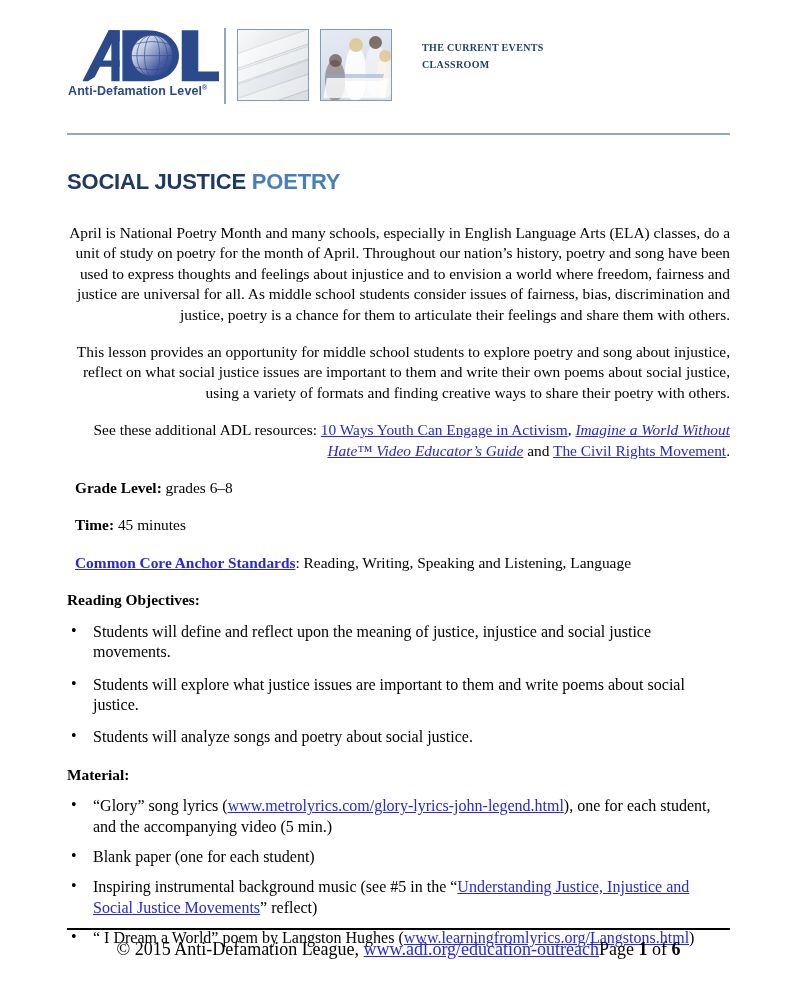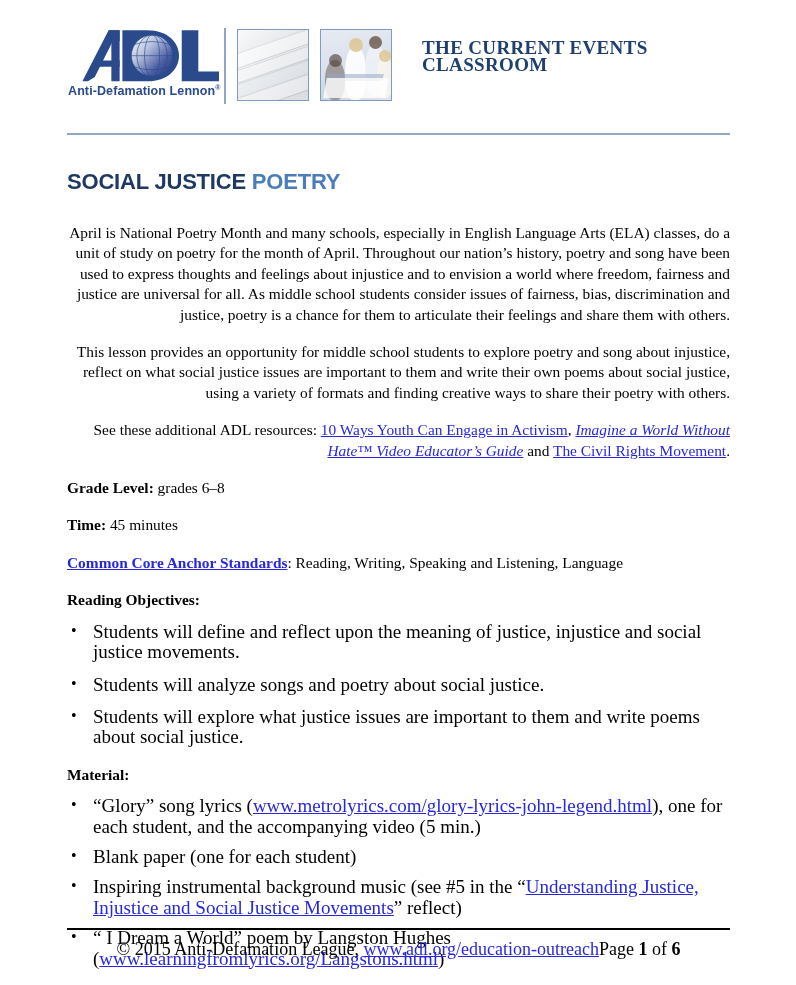--- a/index.html
+++ b/index.html
@@ -131,21 +131,21 @@
     width: 56px; height: 7px;
     background: rgba(150,168,196,0.55);
     transform: skewX(-14deg);
   }
 
   .header-title {
     margin-left: 30px;
     padding-top: 13px;
     font-family: "Liberation Serif", "DejaVu Serif", serif;
     font-weight: 700;
-    font-size: 19px;
+    font-size: 10px;
     line-height: 17px;
     color: #1F3F6E;
     letter-spacing: 0.35px;
     white-space: pre-line;
   }
 
   
   .hr-top {
     position: absolute;
     left: 67px;
@@ -182,21 +182,21 @@
   h1.doc-title .accent { color: #4A7EBB; }
 
   p.body {
     margin: 0 0 17px 0;
     font-size: 15.4px;
     line-height: 20.4px;
     text-align: right;
   }
 
   .label-line {
-    margin: 0 0 17px 0;
+    margin: 0 0 17px 8px;
     font-size: 15.4px;
     line-height: 20.4px;
   }
   .label-line .lbl { font-weight: 700; }
 
   .section-head {
     margin: 0 0 11px 0;
     font-size: 15.4px;
     line-height: 20.4px;
     font-weight: 700;
@@ -219,21 +219,21 @@
 
   ul.bullets {
     margin: 0 0 17px 0;
     padding: 0;
     list-style: none;
   }
   ul.bullets > li {
     position: relative;
     padding-left: 26px;
     margin-bottom: 11px;
-    font-size: 19px;
+    font-size: 16px;
     line-height: 20.4px;
   }
   ul.bullets > li:last-child { margin-bottom: 0; }
   ul.bullets > li::before {
     content: "\2022";
     position: absolute;
     left: 4px;
     top: -1px;
     font-size: 16px;
     line-height: 20.4px;
@@ -284,21 +284,21 @@
           <ellipse cx="103" cy="43" rx="30" ry="30"></ellipse>
           <ellipse cx="103" cy="43" rx="11" ry="30"></ellipse>
           <ellipse cx="103" cy="43" rx="22" ry="30"></ellipse>
           <line x1="73" y1="43" x2="133" y2="43"></line>
           <path d="M76.5 27 Q103 18 129.5 27"></path>
           <path d="M76.5 59 Q103 68 129.5 59"></path>
         </g>
 
         <path d="M146 6 L170 6 L170 66 L200 66 L200 80 L146 80 Z" fill="#2B4A8B"></path>
       </svg>
-      <div class="logo-tagline"><span>Anti-Defamation Lennon</span><sup>®</sup></div>
+      <div class="logo-tagline"><span>Anti-Defamation Level</span><sup>®</sup></div>
       <div class="logo-divider"></div>
     </div>
 
     <div class="thumbs">
       <div class="thumb thumb-news">
         <div class="bar b1"></div>
         <div class="bar b2"></div>
         <div class="bar b3"></div>
         <div class="bar b4"></div>
         <div class="shade"></div>
@@ -335,22 +335,22 @@
 
     <p class="label-line"><span class="lbl">Grade Level:</span><span> grades 6–8</span></p>
 
     <p class="label-line"><span class="lbl">Time:</span><span> 45 minutes</span></p>
 
     <p class="label-line"><a class="link-bold" href="#">Common Core Anchor Standards</a><span>: Reading, Writing, Speaking and Listening, Language</span></p>
 
     <p class="section-head">Reading Objectives:</p>
     <ul class="bullets objectives">
       <li>Students will define and reflect upon the meaning of justice, injustice and social justice movements.</li>
+      <li>Students will explore what justice issues are important to them and write poems about social justice.</li>
       <li>Students will analyze songs and poetry about social justice.</li>
-      <li>Students will explore what justice issues are important to them and write poems about social justice.</li>
     </ul>
 
     <p class="section-head">Material:</p>
     <ul class="bullets materials">
       <li><span>“Glory” song lyrics (</span><a class="link" href="#">www.metrolyrics.com/glory-lyrics-john-legend.html</a><span>), one for each student, and the accompanying video (5 min.)</span></li>
       <li><span>Blank paper (one for each student)</span></li>
       <li><span>Inspiring instrumental background music (see #5 in the “</span><a class="link" href="#">Understanding Justice, Injustice and Social Justice Movements</a><span>” reflect)</span></li>
       <li><span>“ I Dream a World” poem by Langston Hughes (</span><a class="link" href="#">www.learningfromlyrics.org/Langstons.html</a><span>)</span></li>
     </ul>
 

